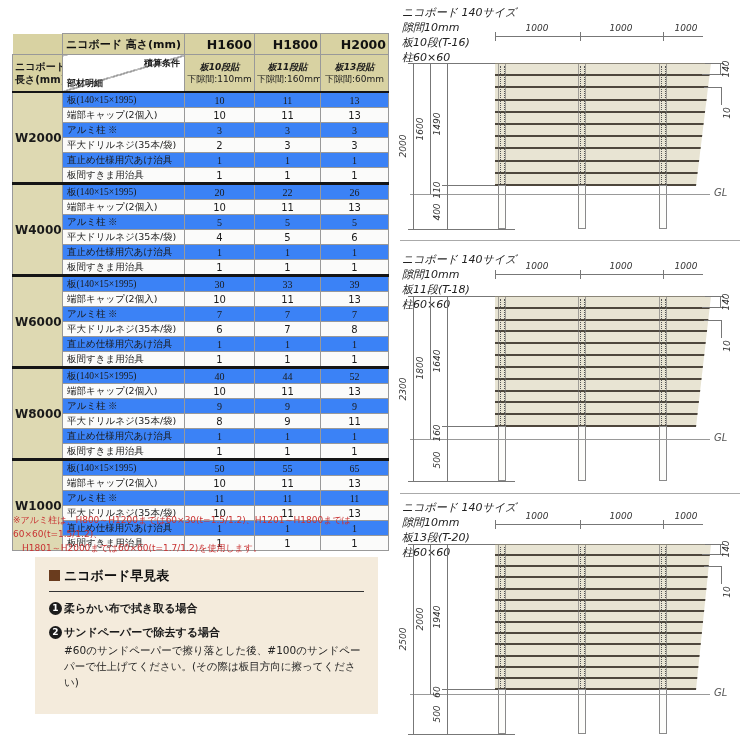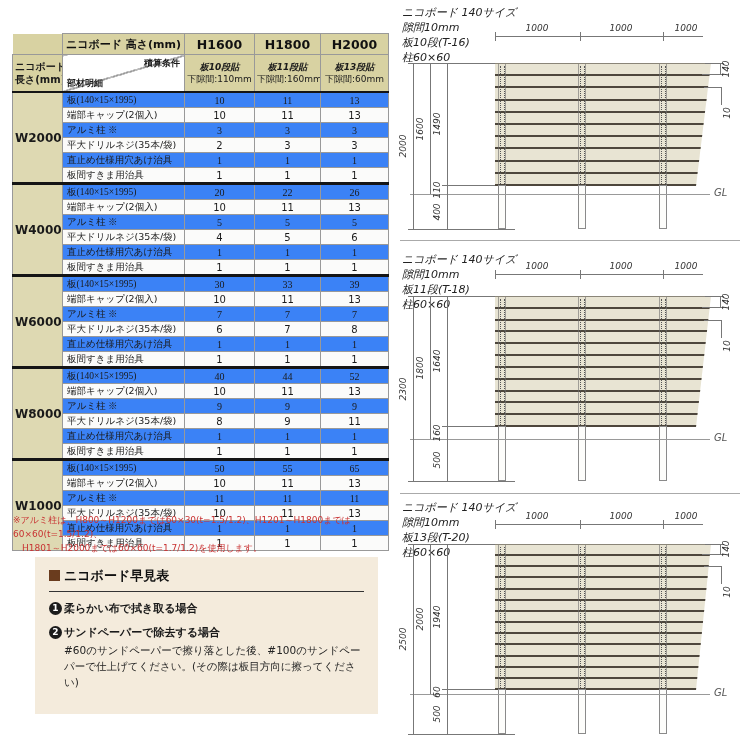--- a/index.html
+++ b/index.html
@@ -8,21 +8,21 @@
 
   
   #main-title{position:absolute;left:8px;top:6px;font-size:15.5px;font-weight:bold;color:#111;letter-spacing:.5px;}
   .sq{display:inline-block;width:13px;height:13px;background:#7a4a28;margin-right:5px;vertical-align:-1px;}
 
   
   #spec-table{position:absolute;left:12px;top:33px;width:376px;border-collapse:collapse;table-layout:fixed;}
   #spec-table th,#spec-table td{border:1px solid #999;padding:0 2px;overflow:hidden;white-space:nowrap;}
   #spec-table .blank{border:none;background:#fff;}
   #spec-table thead tr.r1 th{height:20px;background:#d8d2a2;font-size:11px;font-weight:bold;color:#111;text-align:center;}
-  #spec-table thead tr.r1 th.colname{font-size:12.5px;}
+  #spec-table thead tr.r1 th.colname{font-size:12.5px;text-align:right;}
   #spec-table thead tr.r2 th{height:36px;background:#d8d2a2;font-size:9px;text-align:center;line-height:1.35;}
   #spec-table thead tr.r2 th .sub1{display:block;font-weight:bold;font-style:italic;}
   #spec-table thead tr.r2 th .sub2{display:block;font-weight:normal;}
   #spec-table thead tr.r2 th.lefthdr{font-size:10px;font-weight:bold;line-height:1.3;}
   #spec-table thead tr.r2 th.diag{background:
       linear-gradient(to bottom right,transparent calc(50% - .6px),#777 calc(50% - .6px),#777 calc(50% + .6px),transparent calc(50% + .6px)) #fff;
       position:relative;}
   #spec-table .diag .dtop{position:absolute;top:2px;right:4px;font-size:9px;font-weight:bold;}
   #spec-table .diag .dbot{position:absolute;bottom:2px;left:4px;font-size:9px;font-weight:bold;}
   #spec-table thead tr.r2 th{border-bottom:2px solid #151515;}

